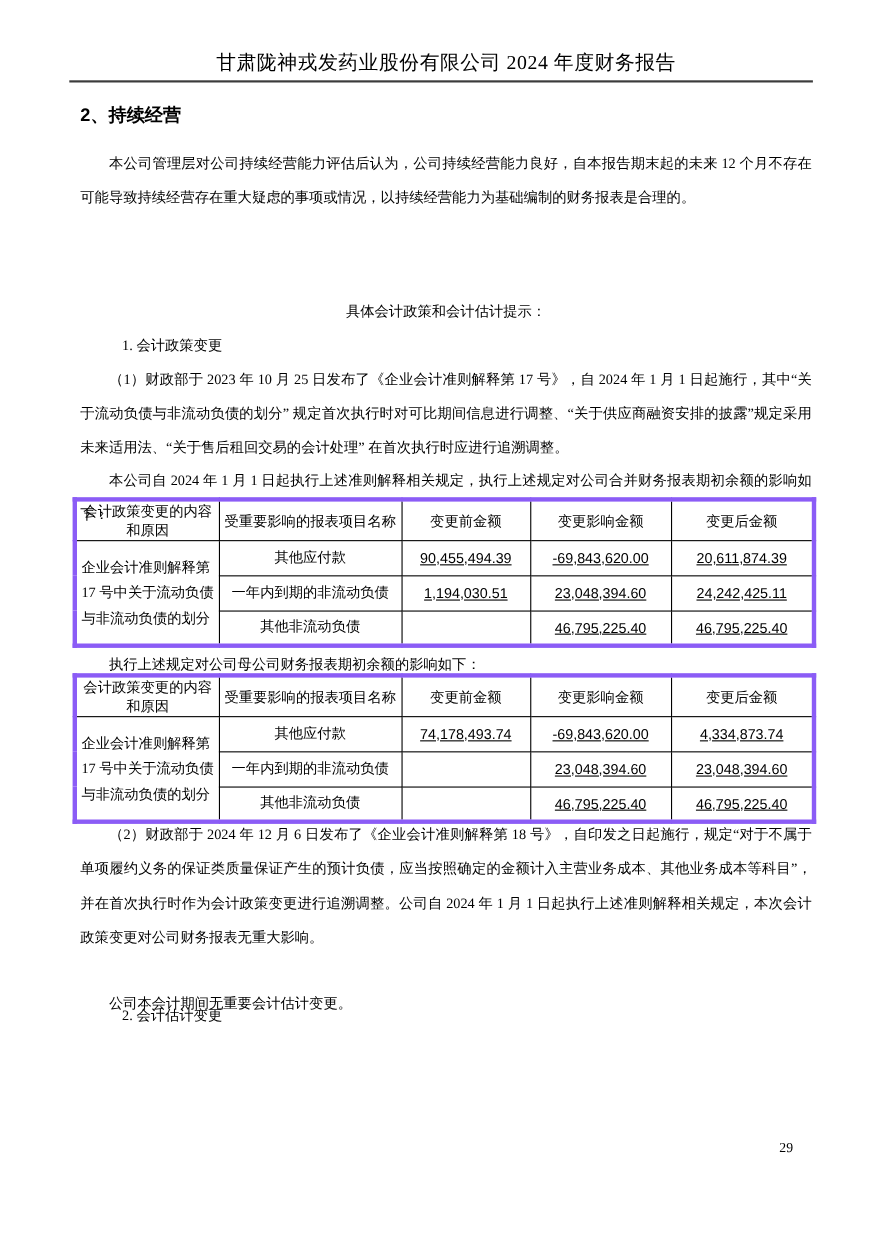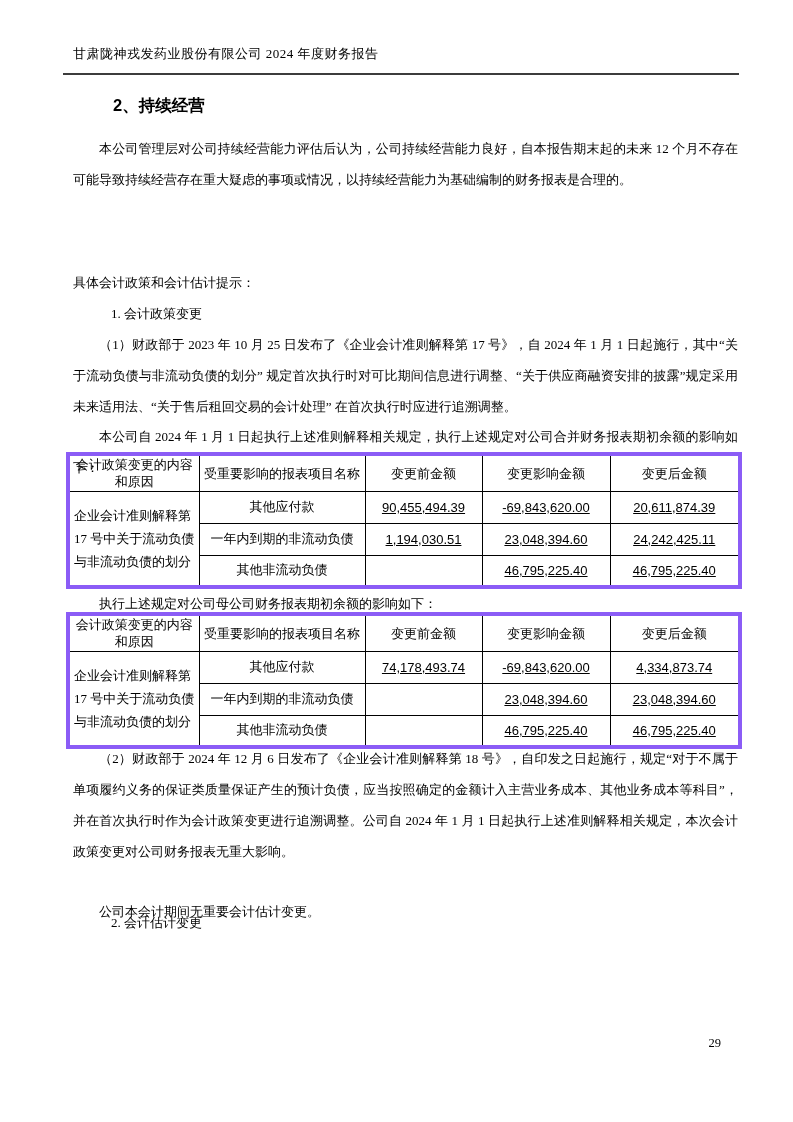--- a/index.html
+++ b/index.html
@@ -9,53 +9,53 @@
     height: 1122px;
     background: #ffffff;
     color: #000000;
     font-family: "Liberation Serif", serif;
     overflow: hidden;
   }
   .abs { position: absolute; left: 73px; right: 55px; }
 
   .doc-header {
     top: 45px;
-    text-align: left;
-    font-size: 13px;
+    text-align: center;
+    font-size: 18px;
     letter-spacing: 0.5px;
   }
   .header-rule {
     position: absolute;
     top: 73px;
     left: 63px;
     width: 676px;
     border-top: 2.5px solid #3c3c3c;
   }
 
   .heading-l2 {
     font-family: "Liberation Sans", sans-serif;
     font-weight: bold;
     font-size: 16.5px;
     line-height: 22px;
     margin: 0;
   }
-  .h-sustain { top: 94px; margin-left: 40px; }
+  .h-sustain { top: 94px; }
   .h-policies { top: 226px; }
 
   .para {
     font-size: 13px;
     line-height: 31px;
     margin: 0;
     text-align: justify;
   }
   .indent { text-indent: 2em; }
   .subitem { padding-left: 38px; text-align: left; }
 
   .p-sustain { top: 133px; }
-  .p-intro   { top: 267px; text-align: left; }
+  .p-intro   { top: 267px; text-align: center; }
   .p-item1   { top: 298px; }
   .p-para1   { top: 329px; }
   .p-para2   { top: 421px; }
   .p-para3   { top: 588px; }
   .p-para4   { top: 743px; }
   .p-item2   { top: 869px; margin-top: 38px; }
   .p-para5   { top: 896px; }
 
   table.policy-table {
     position: absolute;

